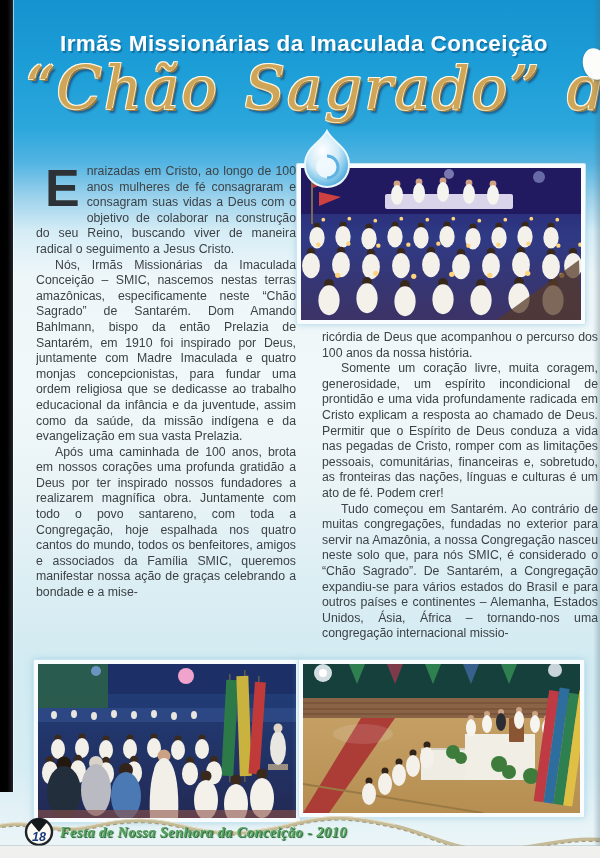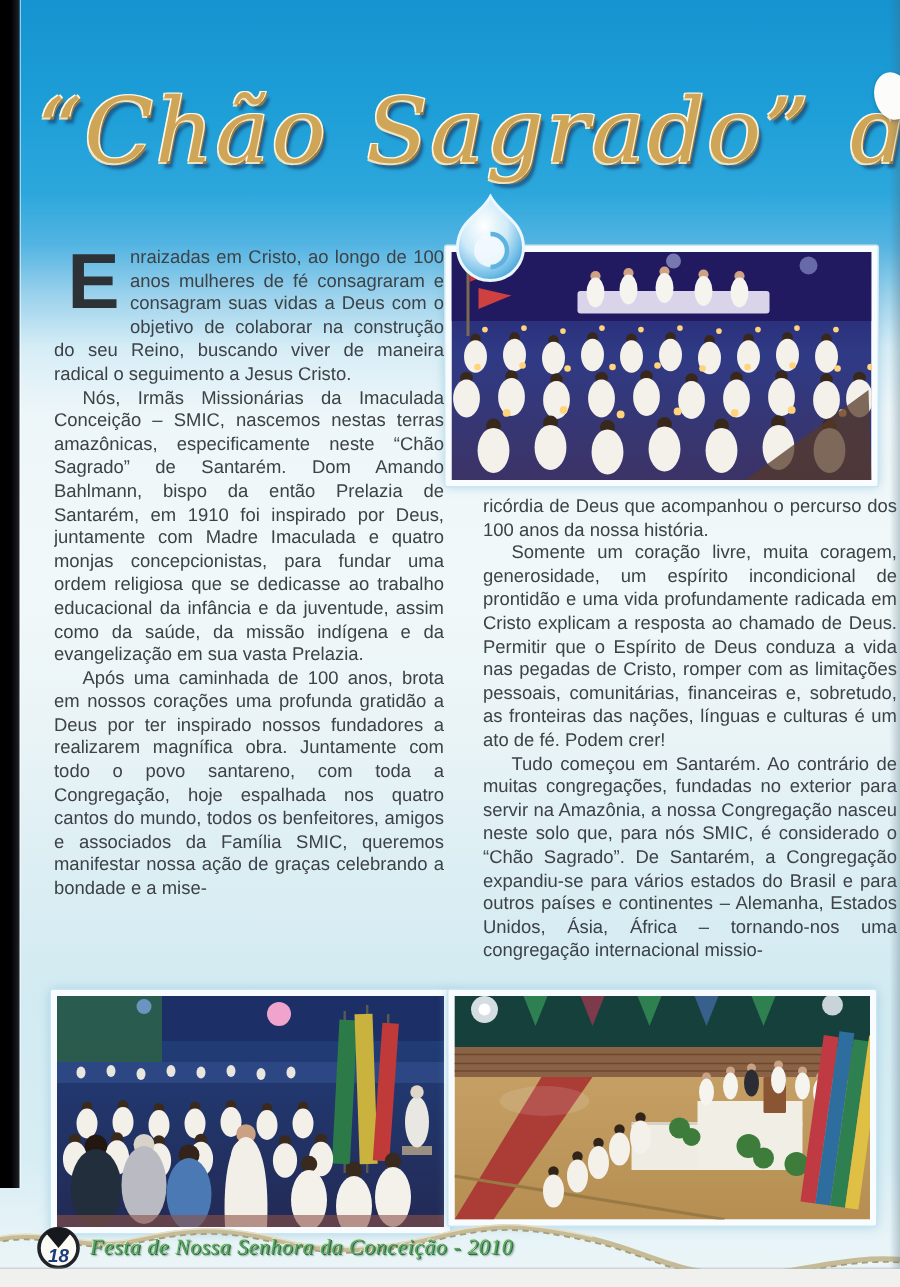--- a/index.html
+++ b/index.html
@@ -46,29 +46,30 @@
   .col p.indent{text-indent:19px;}
   .col-left{left:36px;top:164px;width:260px;height:494px;}
   .col-right{left:322px;top:330px;width:276px;height:328px;}
   .dropcap{float:left;font-size:52px;line-height:43px;font-weight:800;
     color:#2c3236;padding:3px 7px 2px 9px;font-family:"Liberation Sans",sans-serif;}
   
   .rope{position:absolute;left:0;top:810px;}
   .badge{position:absolute;left:24px;top:817px;width:30px;height:30px;}
   .badge text{font-family:"Liberation Sans",sans-serif;font-weight:bold;font-style:italic;}
   .caption{position:absolute;left:60px;top:824px;width:340px;
-    font-family:"Liberation Serif",serif;font-weight:normal;font-style:italic;
+    font-family:"Liberation Serif",serif;font-weight:bold;font-style:italic;
     font-size:14.5px;letter-spacing:.4px;color:#58a263;
     text-shadow:.7px .7px 0 #2c6e3c, 1.4px 1.4px 1px rgba(35,85,50,.45), -0.5px -0.5px 0 #d9eecf;}
 </style>
 </head>
 <body>
 
 <div class="page">
 
+  <div class="kicker">Irmãs Missionárias da Imaculada Conceição</div>
   <div class="title">“Chão Sagrado” da</div>
 
   <svg class="droplet" viewBox="0 0 60 62">
     <defs>
       <radialGradient id="dg" cx=".4" cy=".35" r=".8">
         <stop offset="0" stop-color="#ffffff"></stop>
           <stop offset=".45" stop-color="#cfeaf8"></stop>
         <stop offset=".75" stop-color="#6fbde6"></stop>
           <stop offset="1" stop-color="#2489c4"></stop>
       </radialGradient>

